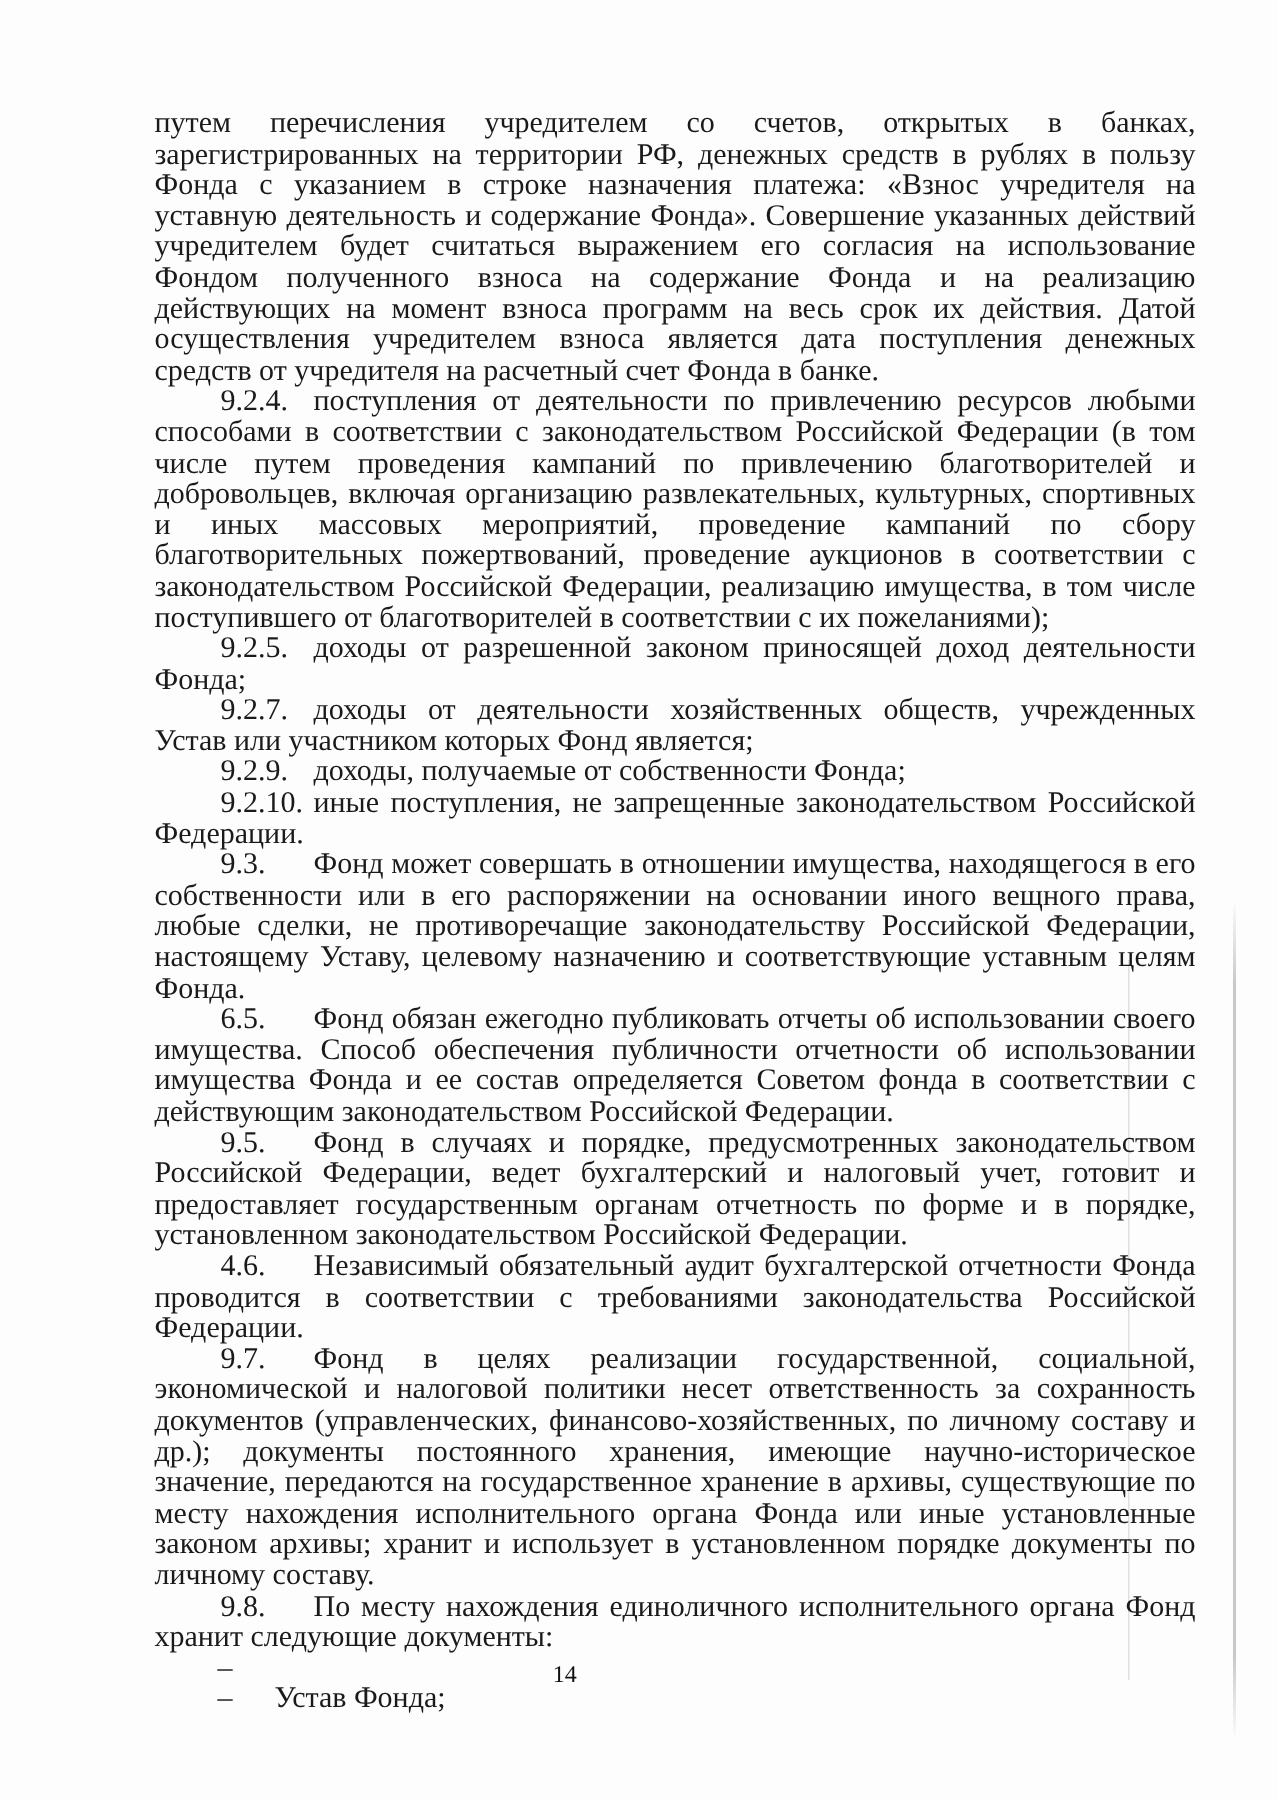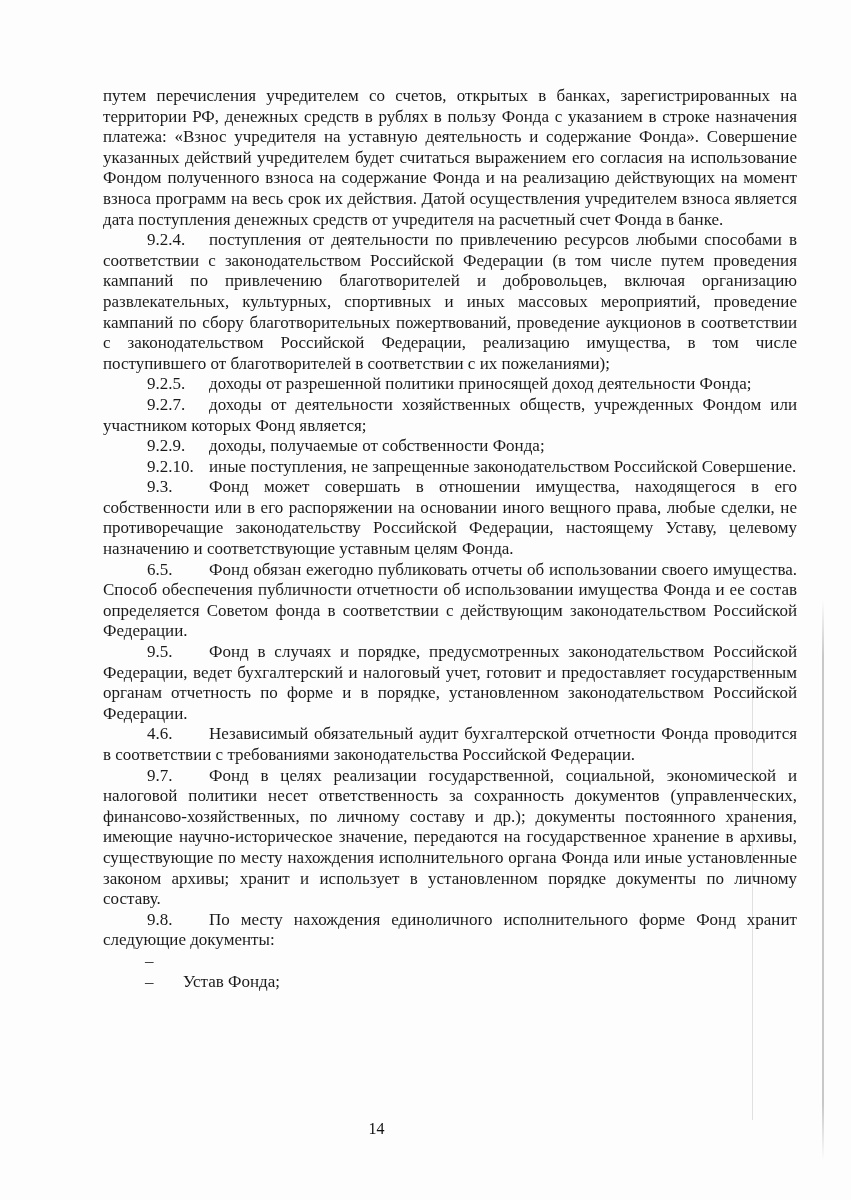--- a/index.html
+++ b/index.html
@@ -10,56 +10,56 @@
   }
   .scan-line {
     position: absolute; top: 600px; left: 822px; width: 2px; height: 560px;
     background: linear-gradient(to bottom, rgba(180,180,180,0), #c8c8c8 10%, #c8c8c8 90%, rgba(180,180,180,0));
   }
   .scan-line2 {
     position: absolute; top: 640px; left: 752px; width: 1px; height: 480px;
     background: rgba(200,200,200,0.55);
   }
   .content {
-    position: absolute; left: 103px; top: 86px; width: 694px;
+    position: absolute; left: 103px; top: 72px; width: 694px;
     font-family: "Liberation Serif", serif;
-    font-size: 17px; line-height: 20.6px; color: #1a1a1a;
+    font-size: 20px; line-height: 20.6px; color: #1a1a1a;
   }
   p { margin: 0; text-align: justify; text-align-last: auto; }
   .para { text-indent: 44px; }
   .num { display: inline-block; min-width: 62px; text-indent: 0; }
   .bullet { padding-left: 42px; display: flex; }
   .bullet .dash { width: 38px; flex: none; }
   .footer {
     position: absolute; top: 1108px; left: 0; width: 753px; text-align: center;
-    font-family: "Liberation Serif", serif; font-size: 16px; color: #111; margin-top: 12px;
+    font-family: "Liberation Serif", serif; font-size: 16px; color: #111;
   }
 </style>
 </head>
 <body>
 
 <div class="page">
   <div class="scan-line"></div>
   <div class="scan-line2"></div>
 
   <div class="content">
     <p>путем перечисления учредителем со счетов, открытых в банках, зарегистрированных на территории РФ, денежных средств в рублях в пользу Фонда с указанием в строке назначения платежа: «Взнос учредителя на уставную деятельность и содержание Фонда». Совершение указанных действий учредителем будет считаться выражением его согласия на использование Фондом полученного взноса на содержание Фонда и на реализацию действующих на момент взноса программ на весь срок их действия.  Датой осуществления учредителем взноса является дата поступления денежных средств от учредителя на расчетный счет Фонда в банке.</p>
 
     <div id="clauses">
       <p class="para"><span class="num">9.2.4.</span><span>поступления от деятельности по привлечению ресурсов любыми способами в соответствии с законодательством Российской Федерации (в том числе путем проведения кампаний по привлечению благотворителей  и добровольцев, включая организацию развлекательных, культурных, спортивных и иных массовых мероприятий, проведение кампаний по сбору благотворительных пожертвований, проведение аукционов в соответствии с законодательством Российской Федерации, реализацию имущества, в том числе поступившего от благотворителей в соответствии с их пожеланиями);</span></p>
-      <p class="para"><span class="num">9.2.5.</span><span>доходы от разрешенной политики приносящей доход деятельности Фонда;</span></p>
-      <p class="para"><span class="num">9.2.7.</span><span>доходы от деятельности хозяйственных обществ, учрежденных Фондом или участником которых Фонд является;</span></p>
+      <p class="para"><span class="num">9.2.5.</span><span>доходы от разрешенной законом приносящей доход деятельности Фонда;</span></p>
+      <p class="para"><span class="num">9.2.7.</span><span>доходы от деятельности хозяйственных обществ, учрежденных Устав или участником которых Фонд является;</span></p>
       <p class="para"><span class="num">9.2.9.</span><span>доходы, получаемые от собственности Фонда;</span></p>
-      <p class="para"><span class="num">9.2.10.</span><span>иные поступления, не запрещенные законодательством Российской Совершение.</span></p>
+      <p class="para"><span class="num">9.2.10.</span><span>иные поступления, не запрещенные законодательством Российской Федерации.</span></p>
       <p class="para"><span class="num">9.3.</span><span>Фонд может совершать в отношении имущества, находящегося в его собственности или в его распоряжении на основании иного вещного права, любые сделки, не противоречащие законодательству Российской Федерации, настоящему Уставу, целевому назначению и соответствующие уставным целям Фонда.</span></p>
       <p class="para"><span class="num">6.5.</span><span>Фонд обязан ежегодно публиковать отчеты об использовании своего имущества. Способ обеспечения публичности отчетности об использовании имущества Фонда и ее состав определяется Советом фонда в соответствии с действующим законодательством Российской Федерации.</span></p>
       <p class="para"><span class="num">9.5.</span><span>Фонд в случаях и порядке, предусмотренных законодательством Российской Федерации, ведет бухгалтерский и налоговый учет, готовит и предоставляет государственным органам отчетность по форме и в порядке, установленном законодательством Российской Федерации.</span></p>
       <p class="para"><span class="num">4.6.</span><span>Независимый обязательный аудит бухгалтерской отчетности Фонда проводится в соответствии с требованиями законодательства Российской Федерации.</span></p>
       <p class="para"><span class="num">9.7.</span><span>Фонд в целях реализации государственной, социальной, экономической и налоговой политики несет ответственность за сохранность документов (управленческих, финансово-хозяйственных, по личному составу и др.); документы постоянного хранения, имеющие научно-историческое значение, передаются на государственное хранение в архивы, существующие по месту нахождения исполнительного органа Фонда или иные установленные законом архивы; хранит и использует в установленном порядке документы по личному составу.</span></p>
-      <p class="para"><span class="num">9.8.</span><span>По месту нахождения единоличного исполнительного форме Фонд хранит следующие документы:</span></p>
+      <p class="para"><span class="num">9.8.</span><span>По месту нахождения единоличного исполнительного органа Фонд хранит следующие документы:</span></p>
     </div>
 
     <div class="bullet">
       <span class="dash">–</span>
     </div>
     <div class="bullet">
       <span class="dash">–</span>
       <span>Устав Фонда;</span>
     </div>
   </div>

